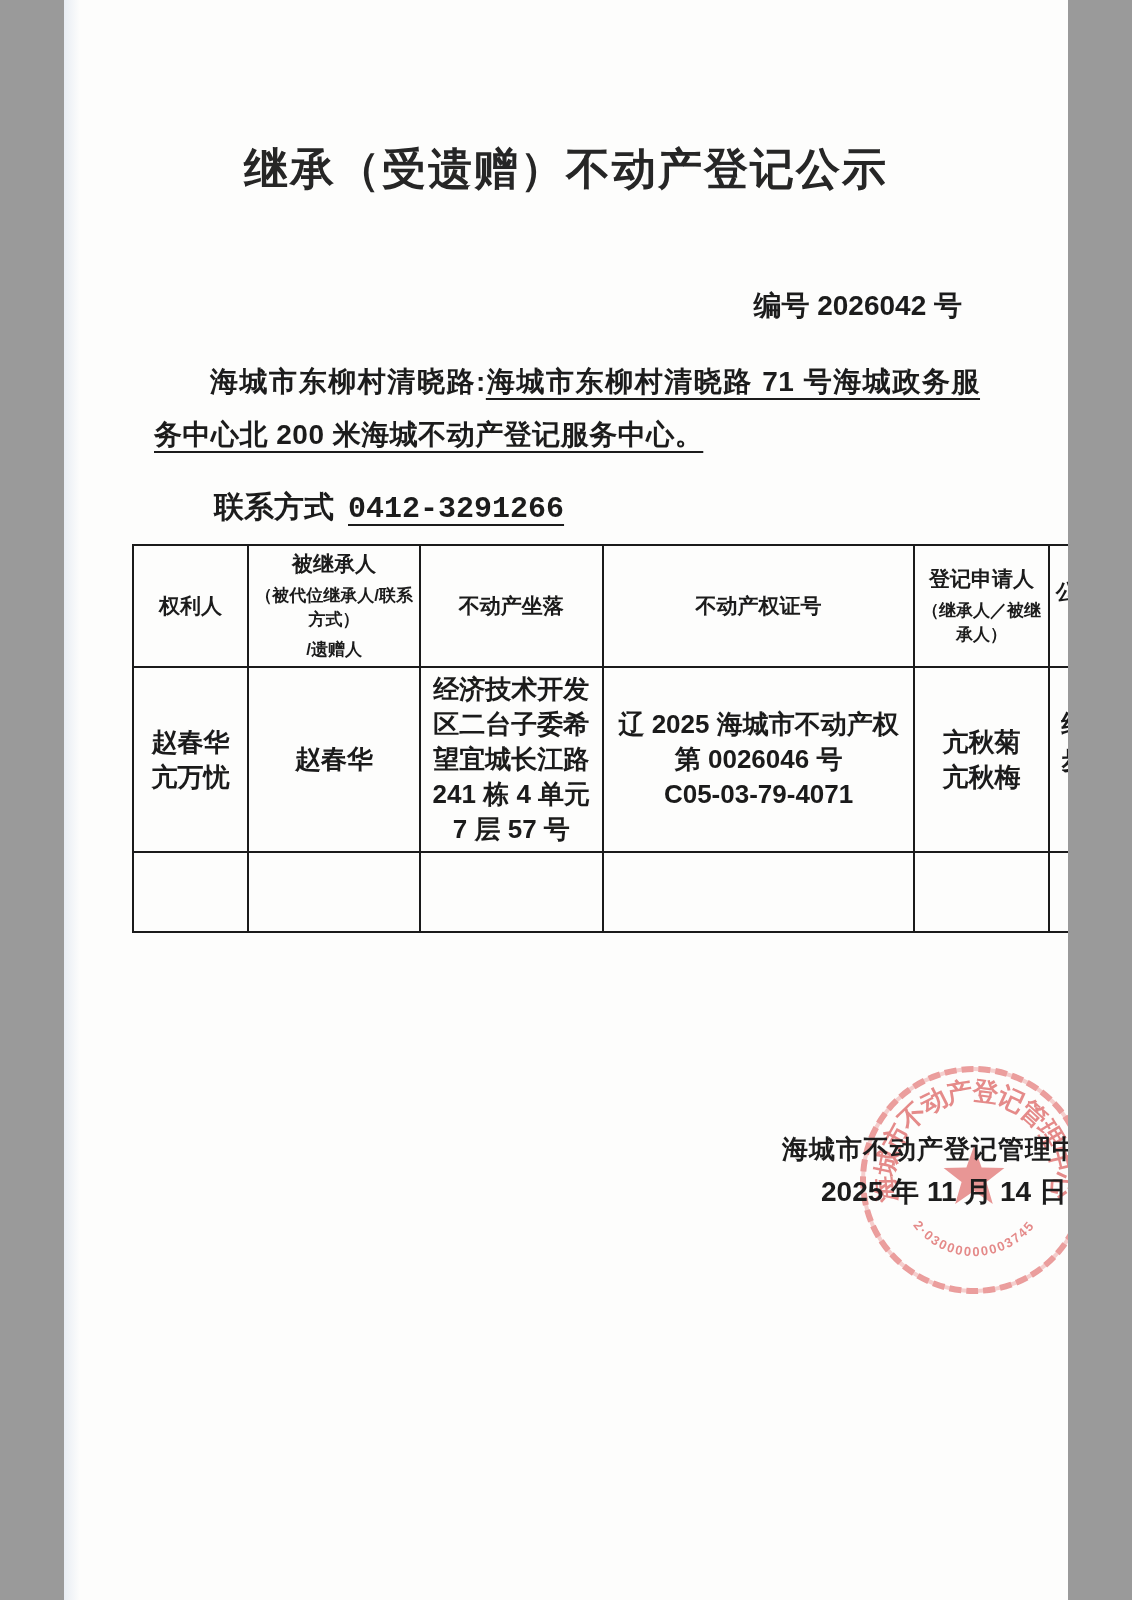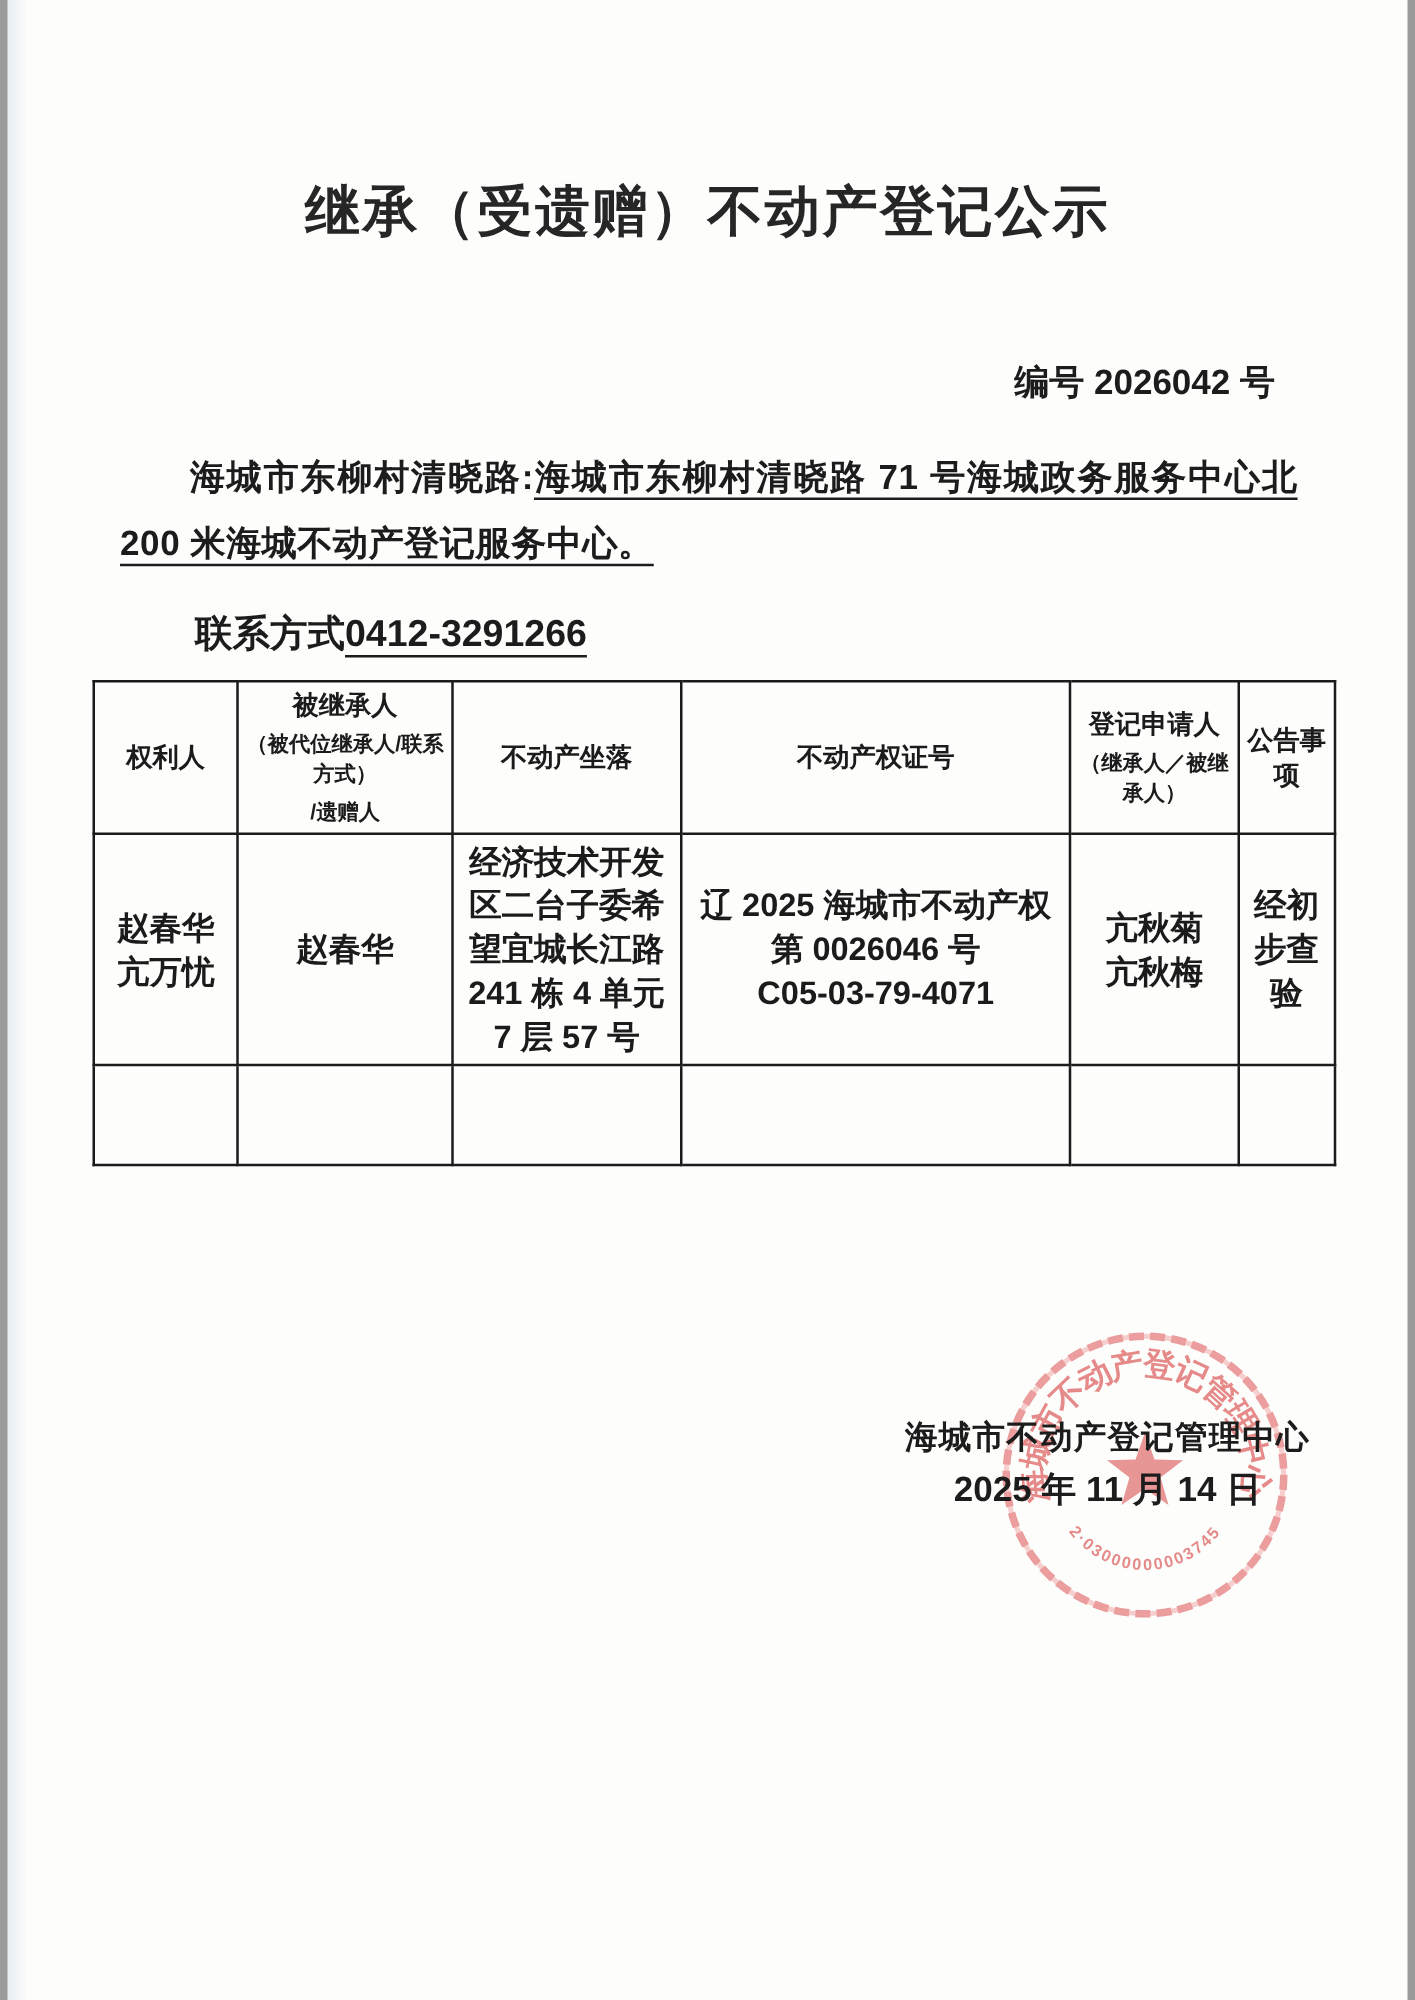--- a/index.html
+++ b/index.html
@@ -1,18 +1,18 @@
 <!DOCTYPE html>
 <html><head>
 <meta charset="utf-8">
 <style>
   html,body{margin:0;padding:0;background:#9a9a9a;}
   .page{
     position:relative;
-    width:1120px;height:1600px;
+    width:1004px;height:1600px;
     margin:0 auto;
     background:linear-gradient(90deg,#e8edf4 0px,#fdfdfc 16px,#fdfdfc 100%);
     font-family:"Liberation Sans","DejaVu Sans",sans-serif;
     color:#1c1c1c;
     overflow:hidden;
     box-sizing:border-box;
   }
   .title{
     margin:0;
     padding-top:140px;
@@ -43,21 +43,21 @@
     text-decoration:underline;
     text-underline-offset:7px;
     text-decoration-thickness:2px;
   }
   .contact-line{
     margin:26px 88px 0 90px;
     text-indent:2em;
     font-size:30px;
     font-weight:700;
   }
-  .contact-line .phone{}
+  .contact-line .phone{margin-left:14px;font-family:Liberation Mono, monospace;}
   table.notice-table{
     margin:16px 0 0 68px;
     width:995px;
     border-collapse:collapse;
     table-layout:fixed;
   }
   table.notice-table th, table.notice-table td{
     border:2px solid #1b1b1b;
     text-align:center;
     vertical-align:middle;

